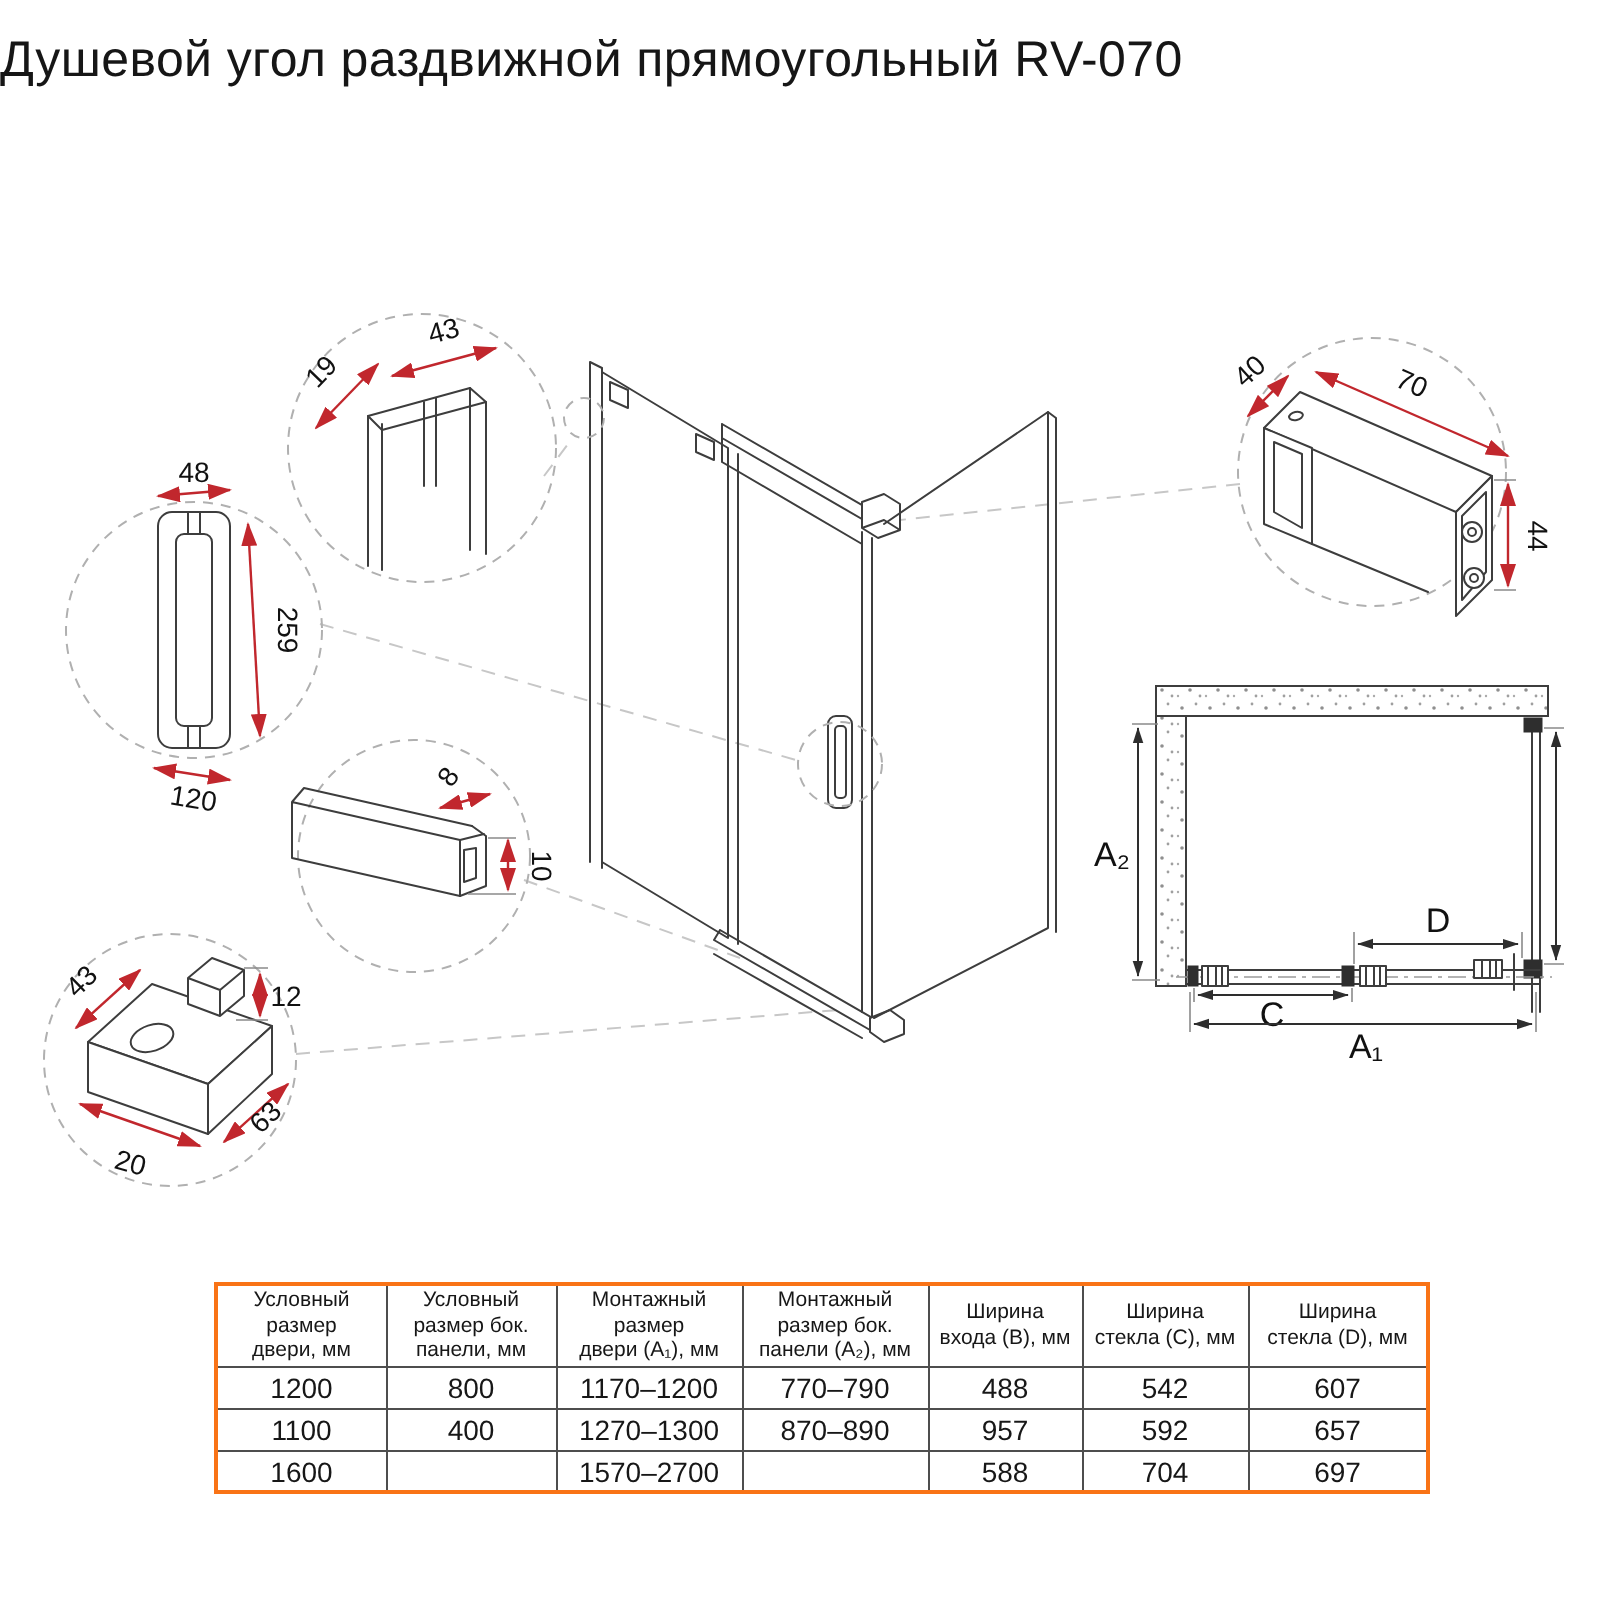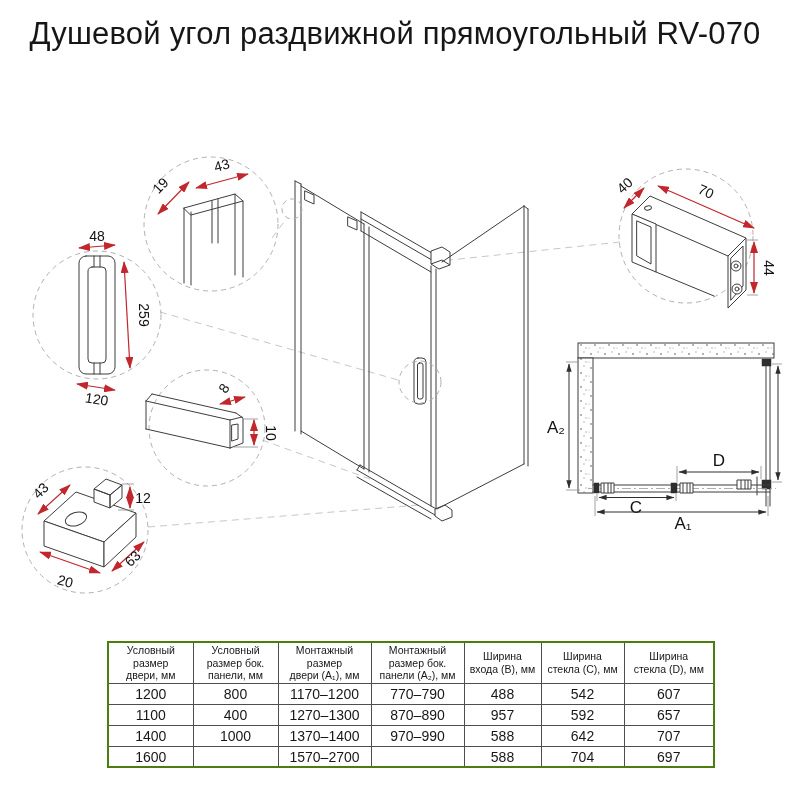--- a/index.html
+++ b/index.html
@@ -1,35 +1,35 @@
 <!DOCTYPE html>
 <html><head>
 <meta charset="utf-8">
 <style>
   *{margin:0;padding:0;box-sizing:border-box}
   html,body{width:800px;height:800px;background:#ffffff;overflow:hidden;position:relative;
     font-family:"Liberation Sans","DejaVu Sans",sans-serif;}
-  .title{position:absolute;top:13px;left:0;width:790px;text-align:center;
-    font-size:31px;line-height:1.38;color:#161616;font-weight:400;letter-spacing:.2px}
+  .title{position:absolute;top:13px;left:0;width:790px;
+    font-size:25px;line-height:1.38;color:#161616;font-weight:400;letter-spacing:.2px}
   svg.drawing{position:absolute;left:0;top:0}
   .ln{stroke:#3d3d3d;stroke-width:1;fill:none;stroke-linejoin:round;stroke-linecap:round}
   .lnf{stroke:#3d3d3d;stroke-width:1;fill:#ffffff;stroke-linejoin:round}
   .solid{fill:#2e2e2e;stroke:#2e2e2e;stroke-width:.5}
   .dash{stroke:#b0b0b0;stroke-width:1;fill:none;stroke-dasharray:5 4}
   .lead{stroke:#c7c7c7;stroke-width:1;fill:none;stroke-dasharray:7 5}
   .dimR{stroke:#c1272d;stroke-width:1.2;fill:none}
   .dimB{stroke:#2e2e2e;stroke-width:1;fill:none}
   .ext{stroke:#8a8a8a;stroke-width:.8;fill:none}
   .cline{stroke:#9a9a9a;stroke-width:.8;fill:none;stroke-dasharray:9 3 2 3}
   text{font-family:"Liberation Sans","DejaVu Sans",sans-serif;fill:#111}
   .num{font-size:14px}
   .planlbl{font-size:17px}
   .wall{fill:url(#speck);stroke:#3d3d3d;stroke-width:1}
   table{position:absolute;left:107px;top:641px;width:606px;border-collapse:collapse;
-    table-layout:fixed;border:2px solid #4d7c0f}
+    table-layout:fixed;border:2px solid #f97316}
   th,td{border:1px solid #4e4e4e;text-align:center;vertical-align:middle;color:#171717}
   th{font-size:10.5px;font-weight:400;line-height:1.2;white-space:pre-line;height:37px;padding:1px 0}
   td{font-size:14px;height:21px;padding:0}
 </style>
 </head>
 <body>
 
 <div class="title">
   <div>Душевой угол раздвижной прямоугольный RV-070</div>
 </div>
@@ -238,29 +238,20 @@
       <tr>
         <td>1100</td>
         <td>400</td>
         <td>1270–1300</td>
         <td>870–890</td>
         <td>957</td>
         <td>592</td>
         <td>657</td>
       </tr>
       <tr>
-        <td>1400</td>
-        <td>1000</td>
-        <td>1370–1400</td>
-        <td>970–990</td>
-        <td>588</td>
-        <td>642</td>
-        <td>707</td>
-      </tr>
-      <tr>
         <td>1600</td>
         <td></td>
         <td>1570–2700</td>
         <td></td>
         <td>588</td>
         <td>704</td>
         <td>697</td>
       </tr>
     </tbody>
 </table>

